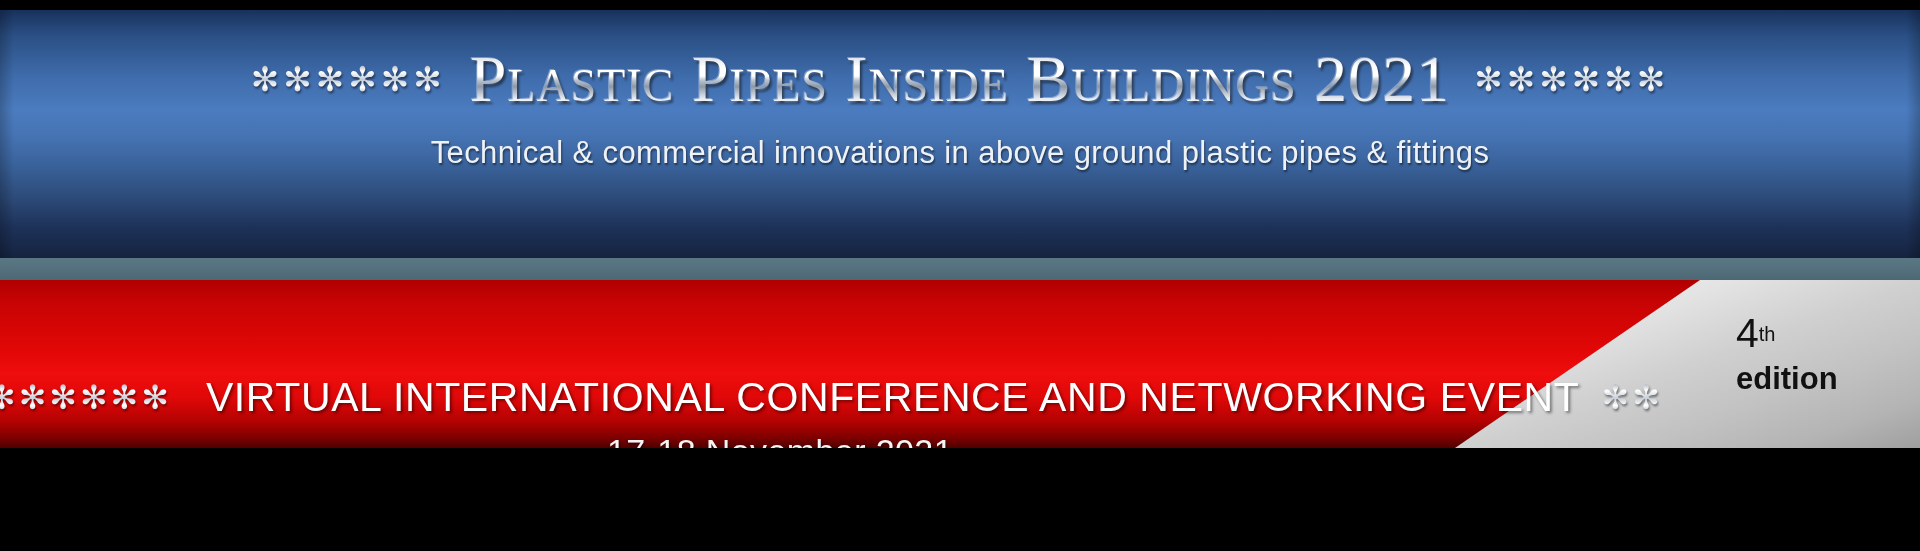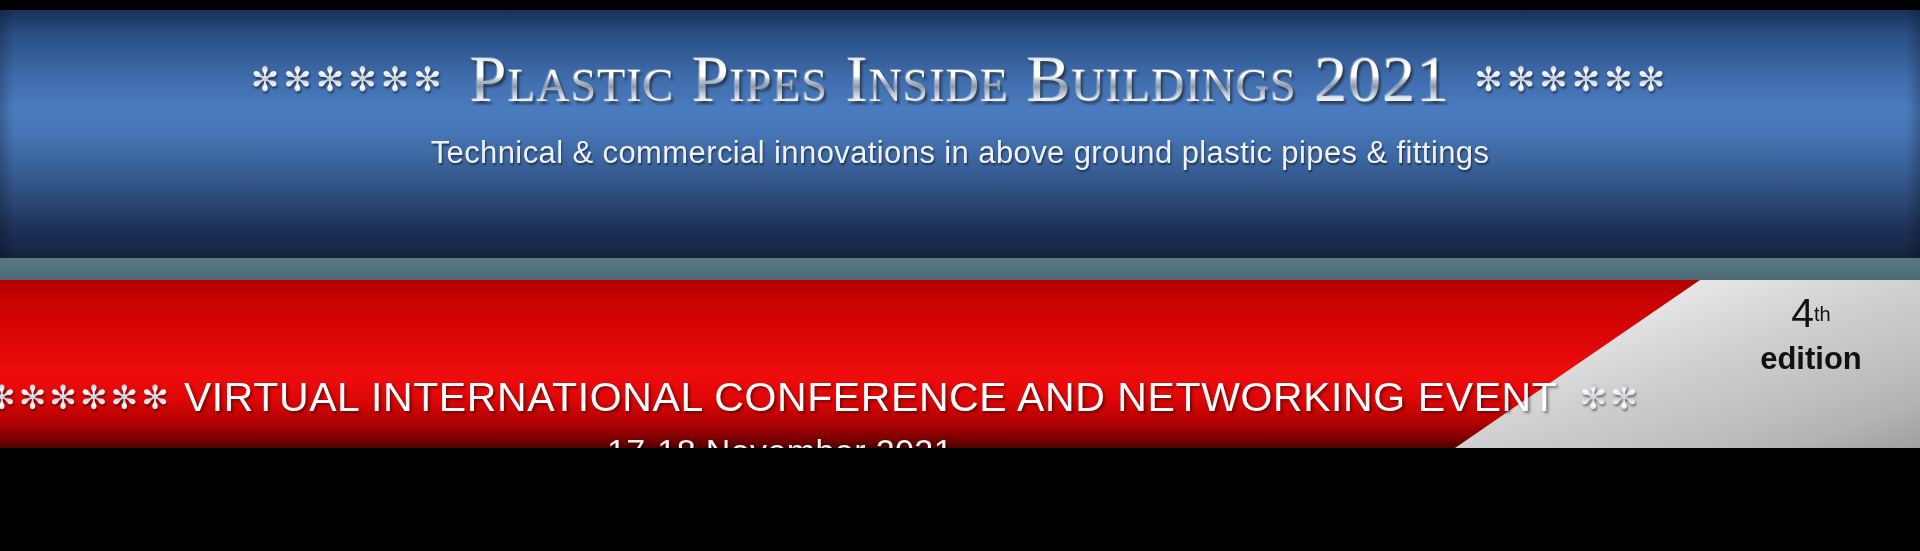--- a/index.html
+++ b/index.html
@@ -202,21 +202,21 @@
     filter: drop-shadow(1px 2px 1px rgba(0,0,0,0.45));
     user-select: none;
   }
   .event-title {
     font-family: "Liberation Sans", sans-serif;
     font-size: 41px;
     font-weight: 400;
     letter-spacing: 0.6px;
     color: #ffffff;
     text-shadow: 2px 2px 3px rgba(0,0,0,0.45);
-    margin-left: 12px;
+    margin-left: 34px;
   }
   .event-stars-right {
     font-family: "DejaVu Sans", sans-serif;
     font-size: 33px;
     letter-spacing: 3px;
     line-height: 1;
     margin-left: 22px;
     background: linear-gradient(to bottom,
       #8d98a8 0%, #ffffff 28%, #c9cfd8 52%, #ffffff 74%, #9aa4b2 100%);
     -webkit-background-clip: text;
@@ -240,23 +240,23 @@
     color: #f4f4f4;
     text-shadow: 1px 2px 3px rgba(0,0,0,0.45);
     white-space: nowrap;
     z-index: 2;
   }
 
   
   .edition-badge {
     position: absolute;
     right: 34px;
-    top: 12px;
+    top: 32px;
     width: 150px;
-    text-align: center;
+    text-align: left;
     z-index: 3;
     color: #111111;
     font-family: "Liberation Sans", sans-serif;
     line-height: 1.05;
   }
   .edition-num {
     font-size: 41px;
     font-weight: 400;
     display: inline-block;
   }

